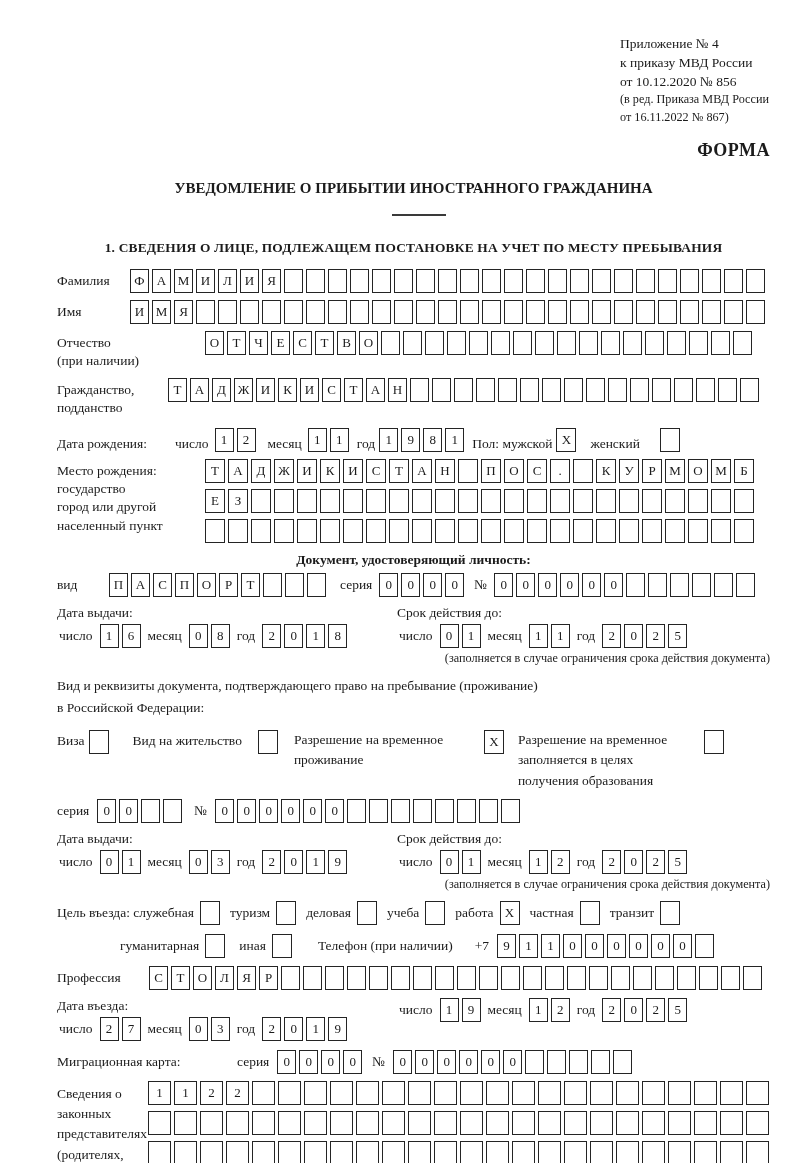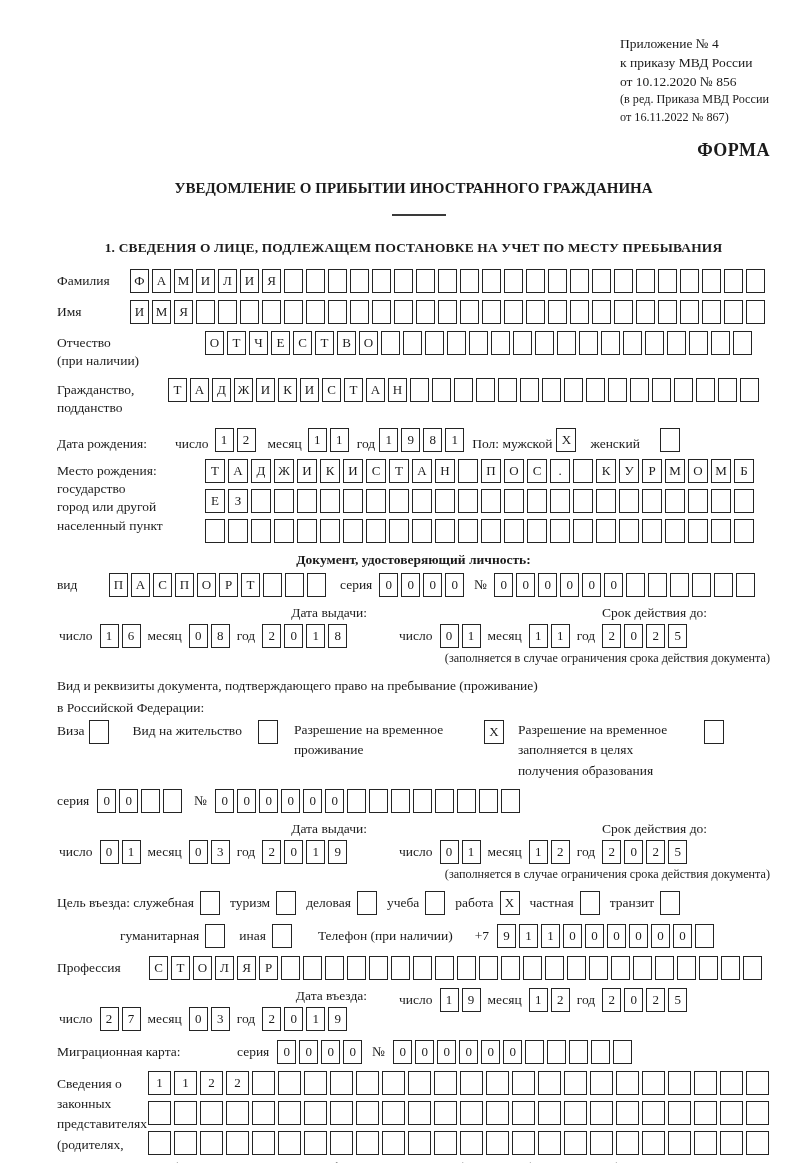--- a/index.html
+++ b/index.html
@@ -34,27 +34,27 @@
   .rep .box { width:23px; }
   .cbx { flex:none; width:20px; height:24px; border:1.6px solid #242424;
          display:inline-flex; align-items:center; justify-content:center; font-size:13px; }
 
   .stack { display:flex; flex-direction:column; gap:6px; }
   .dochead { text-align:center; font-weight:bold; margin-top:9px; }
 
   .cols { display:flex; margin-top:8px; }
   .cl { width:340px; flex:none; }
   .cr { flex:1; }
-  .dhead { text-align:right; margin-bottom:3px; width:310px; }
+  .dhead { text-align:left; margin-bottom:3px; width:310px; }
   .dg { display:flex; align-items:center; gap:5px; }
   .dg .dl { padding:0 2px; }
   .note { font-size:12.2px; text-align:right; margin-top:3px; }
 
   .intro { margin-top:9px; line-height:1.6; }
-  .rvp { display:flex; align-items:flex-start; margin-top:2px; }
+  .rvp { display:flex; align-items:flex-start; margin-top:12px; }
   .ctr { line-height:1.5; }
 
   .prow { display:flex; align-items:center; margin-top:9px; }
   .plbl { padding:0 6px 0 10px; }
   .plbl.first { padding-left:0; }
 
   .repblock { display:flex; margin-top:7px; }
   .repblock .lbl { line-height:1.5; }
   .repnote { font-size:12.2px; margin-top:5px; padding-left:26px; white-space:nowrap; }
 </style>

